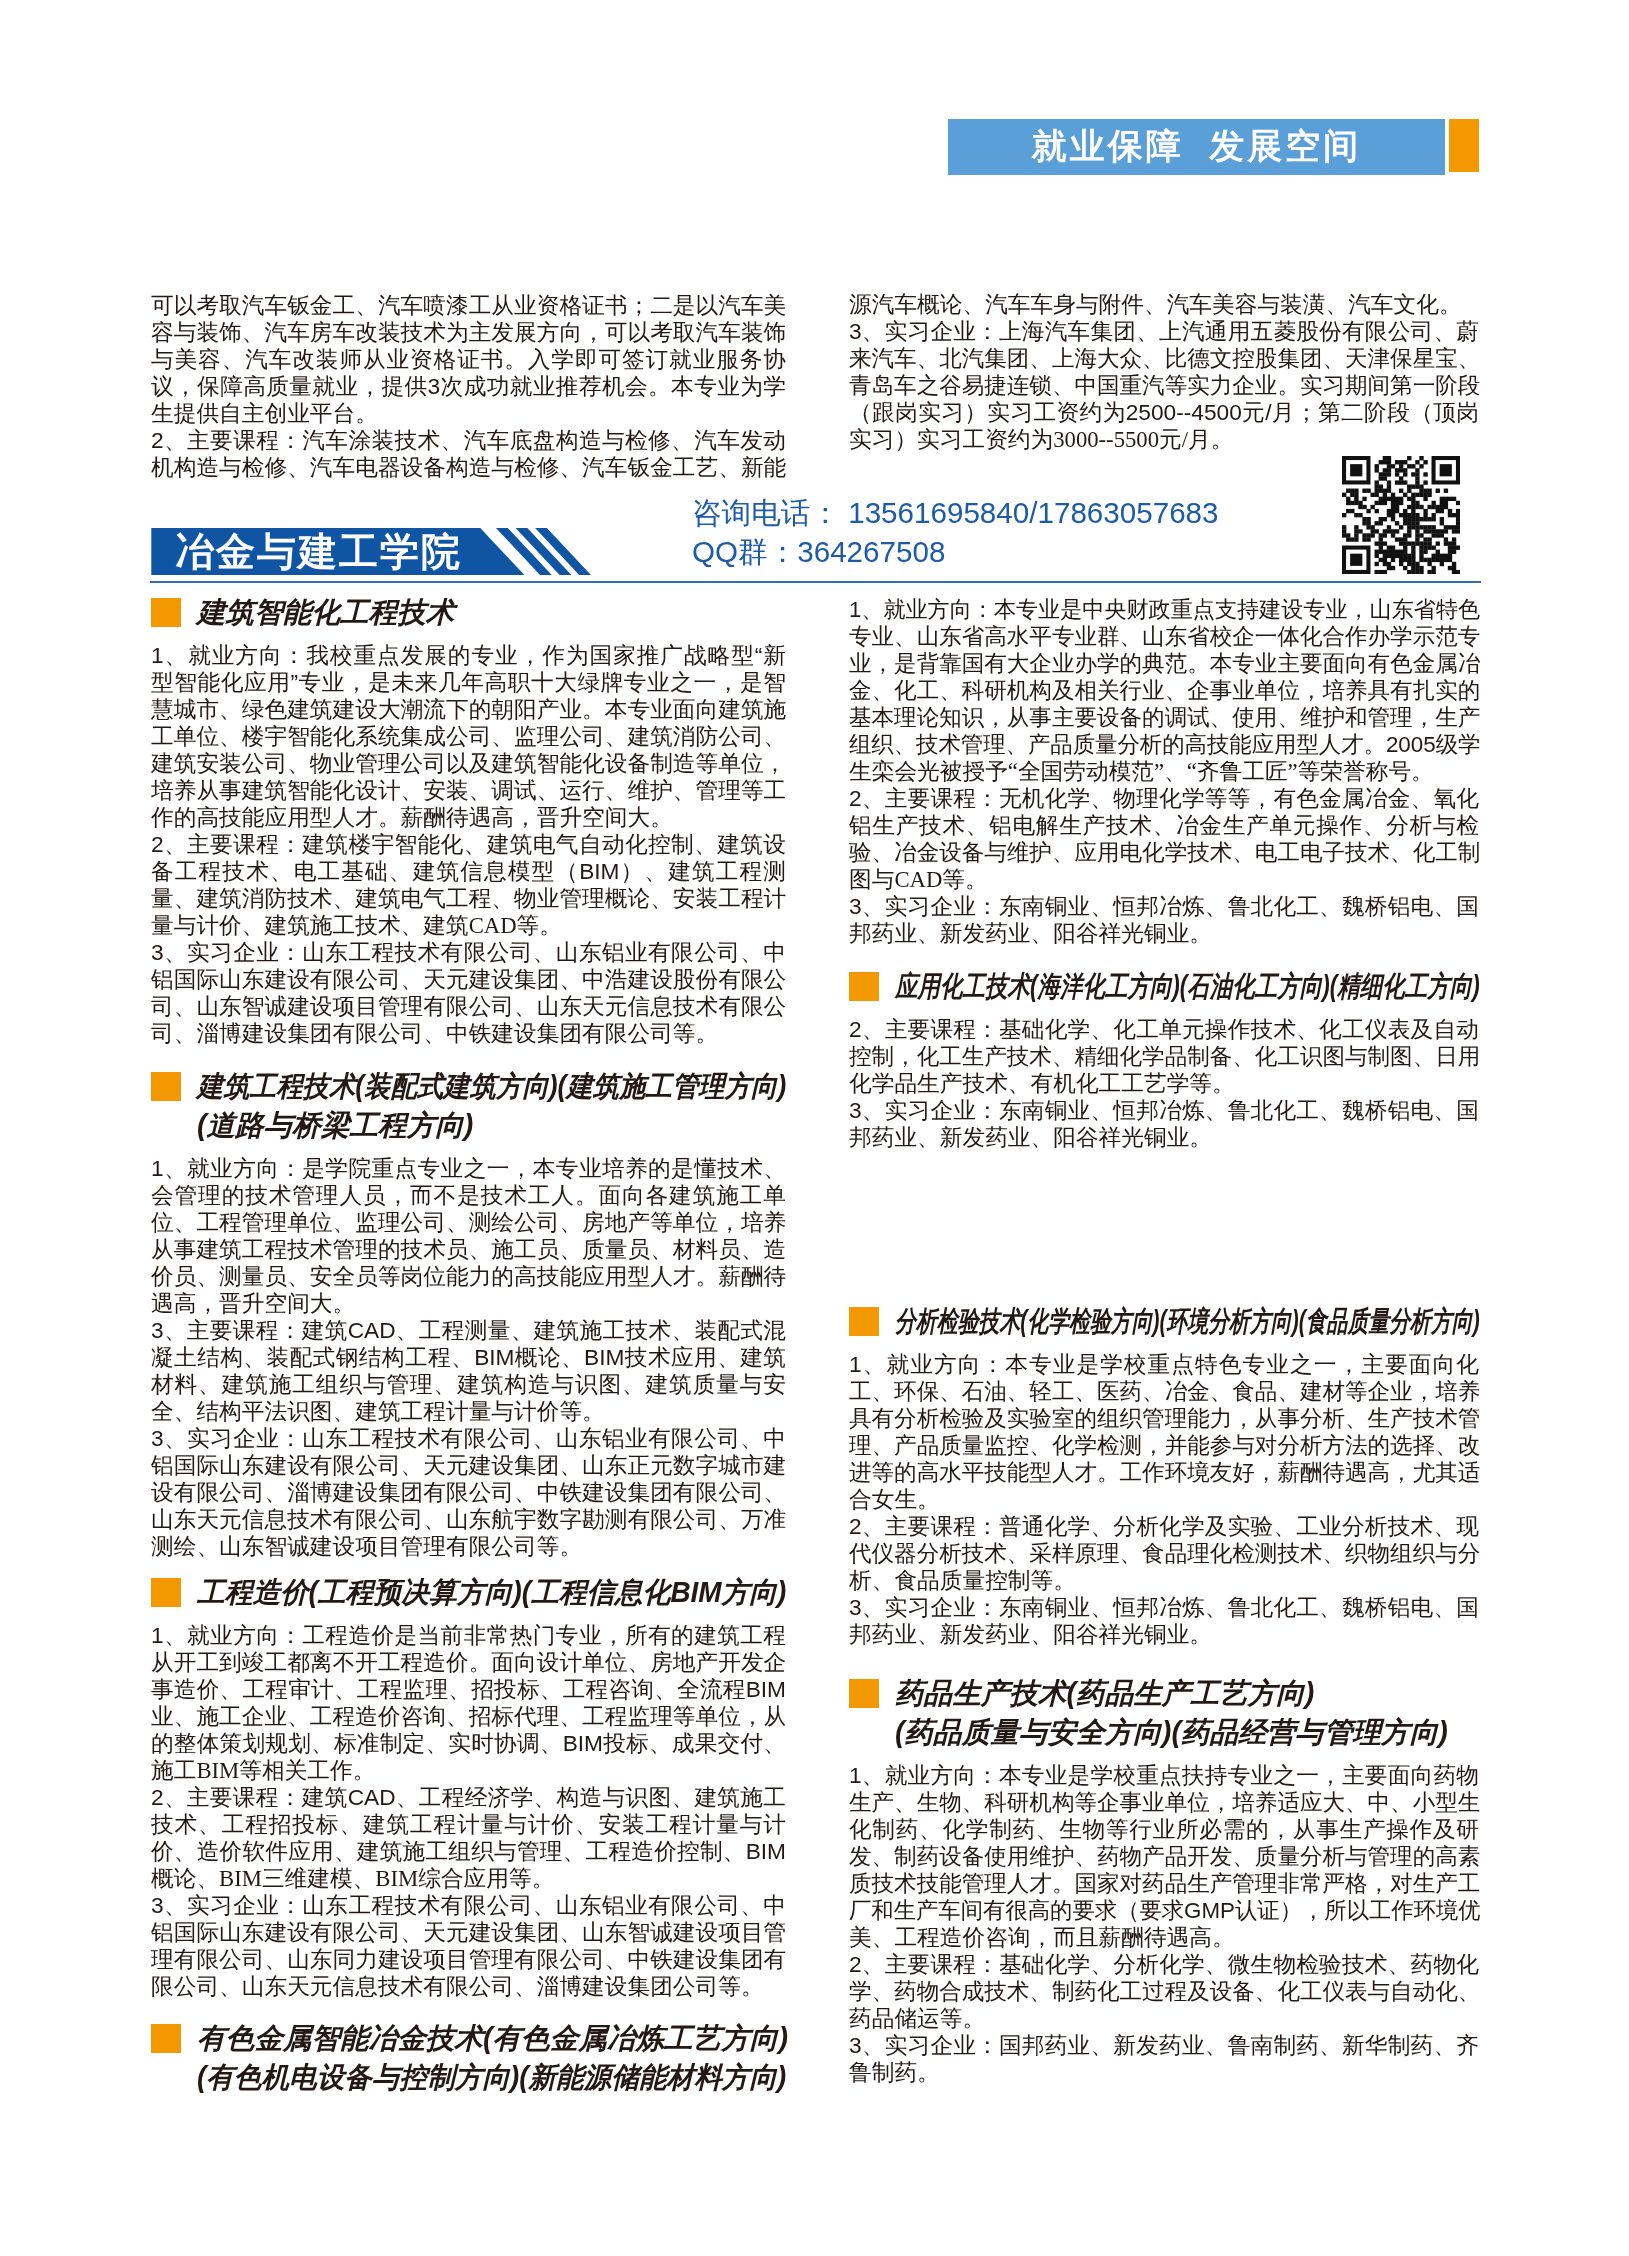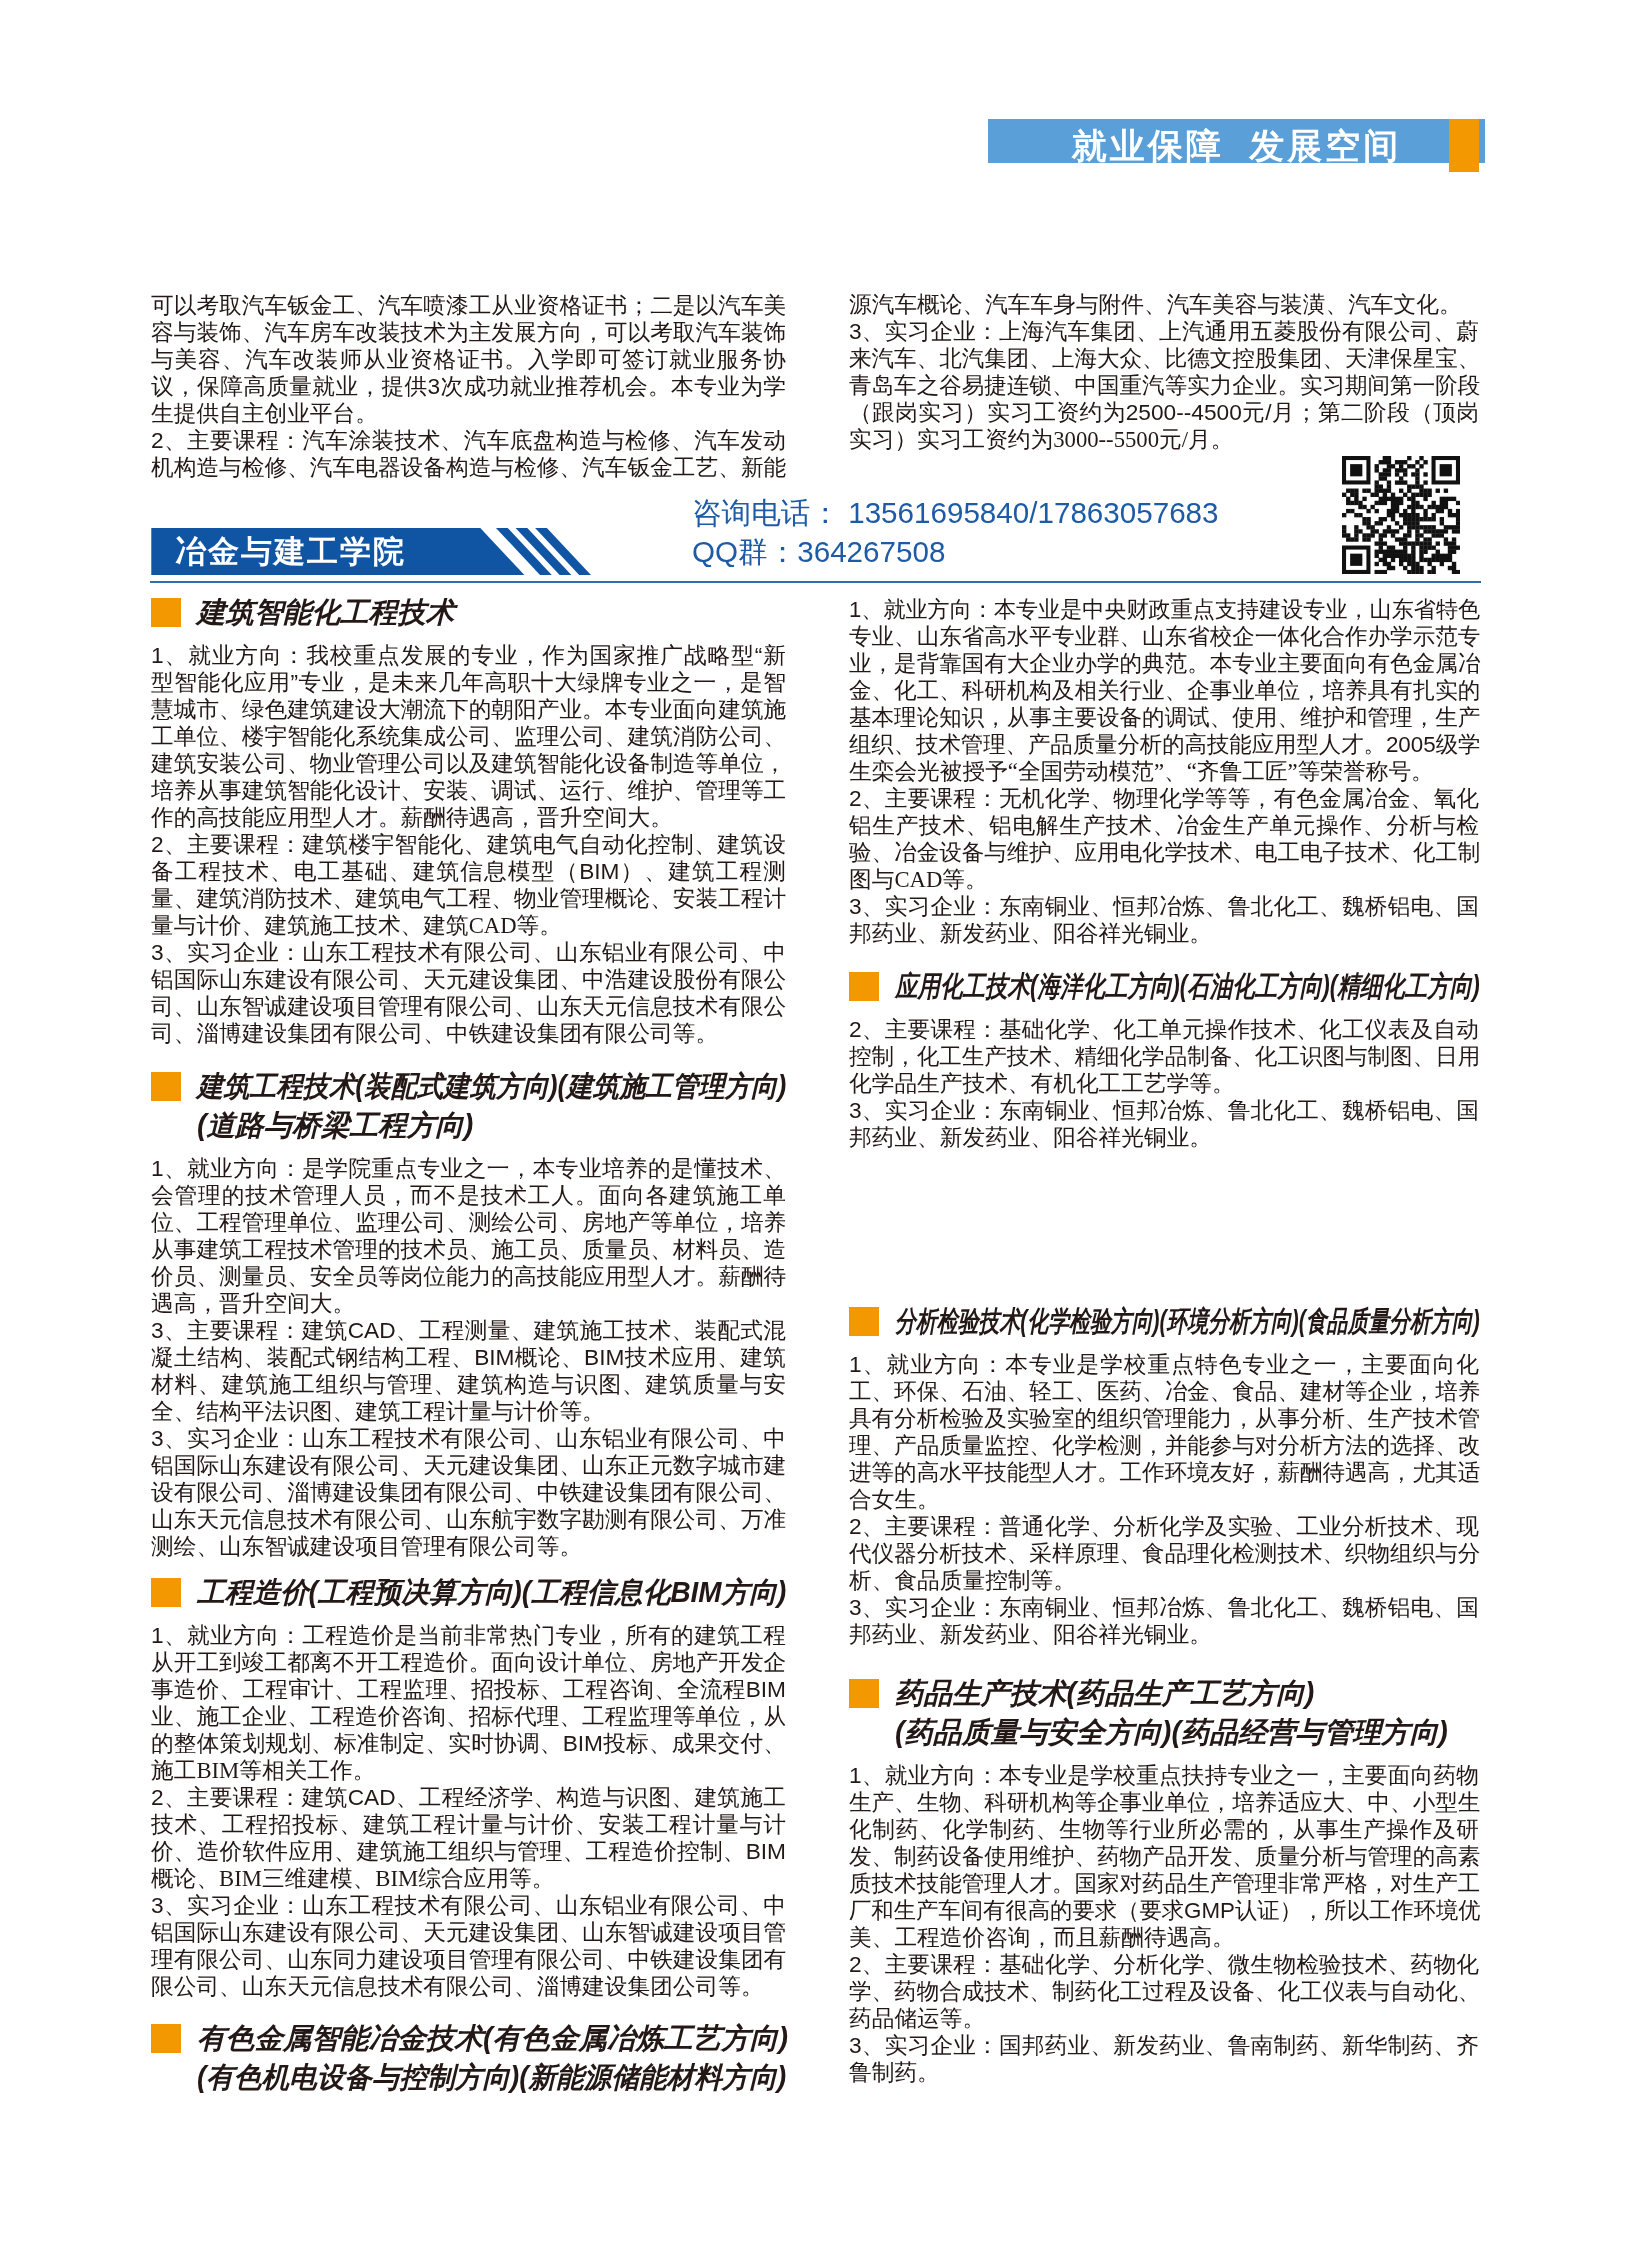--- a/index.html
+++ b/index.html
@@ -7,21 +7,21 @@
     width: 1629px; height: 2257px; position: relative; overflow: hidden;
     font-family: "Liberation Sans", "DejaVu Sans", sans-serif;
     color: #231815;
     --c-header: #5a9fd7; --c-orange: #f39800; --c-college: #0f55a3;
     --c-contact: #1d5ba6; --c-rule: #2f6db5; --c-text: #231815;
   }
   .abs { position: absolute; }
 
   
   .hdr-blue {
-    left: 988px; top: 119px; width: 497px; height: 44px;
+    left: 948px; top: 119px; width: 497px; height: 56px;
     background: var(--c-header); color: #fff; font-weight: bold;
     font-size: 35px; line-height: 53px; text-align: center;
     letter-spacing: 3px; white-space: pre;
   }
   .hdr-orange { left: 1449px; top: 119px; width: 29.6px; height: 53px; background: var(--c-orange); }
 
   
   .block { position: absolute; color: var(--c-text); }
   .col-left { left: 151px; width: 635px; }
   .col-right { left: 849px; width: 630px; }
@@ -36,21 +36,21 @@
   .marker { position: absolute; left: 0; top: 4.9px; width: 29.6px; height: 29.6px; background: var(--c-orange); }
   .tl {
     font-size: 28.6px; font-weight: bold; line-height: 39px; height: 39px;
     white-space: nowrap; transform-origin: left center; color: #231815;
   }
 
   
   .college-svg { left: 150px; top: 528px; width: 453px; height: 47px; }
   .college-name {
     left: 175px; top: 528px; height: 47px; line-height: 47px;
-    font-size: 31px; font-weight: bold; color: #fff; letter-spacing: 2px; white-space: nowrap;
+    font-size: 39px; font-weight: bold; color: #fff; letter-spacing: 2px; white-space: nowrap;
   }
   .college-rule { left: 150px; top: 581px; width: 1331px; height: 2px; background: var(--c-rule); }
 
   .contact { left: 692px; font-size: 29.6px; line-height: 39px; height: 39px; color: var(--c-contact); white-space: pre; }
   .contact-1 { top: 493px; }
   .contact-2 { top: 532px; }
 
   .qr { left: 1342px; top: 456px; width: 118px; height: 118px; background: #fff; }
 </style>
 </head>

